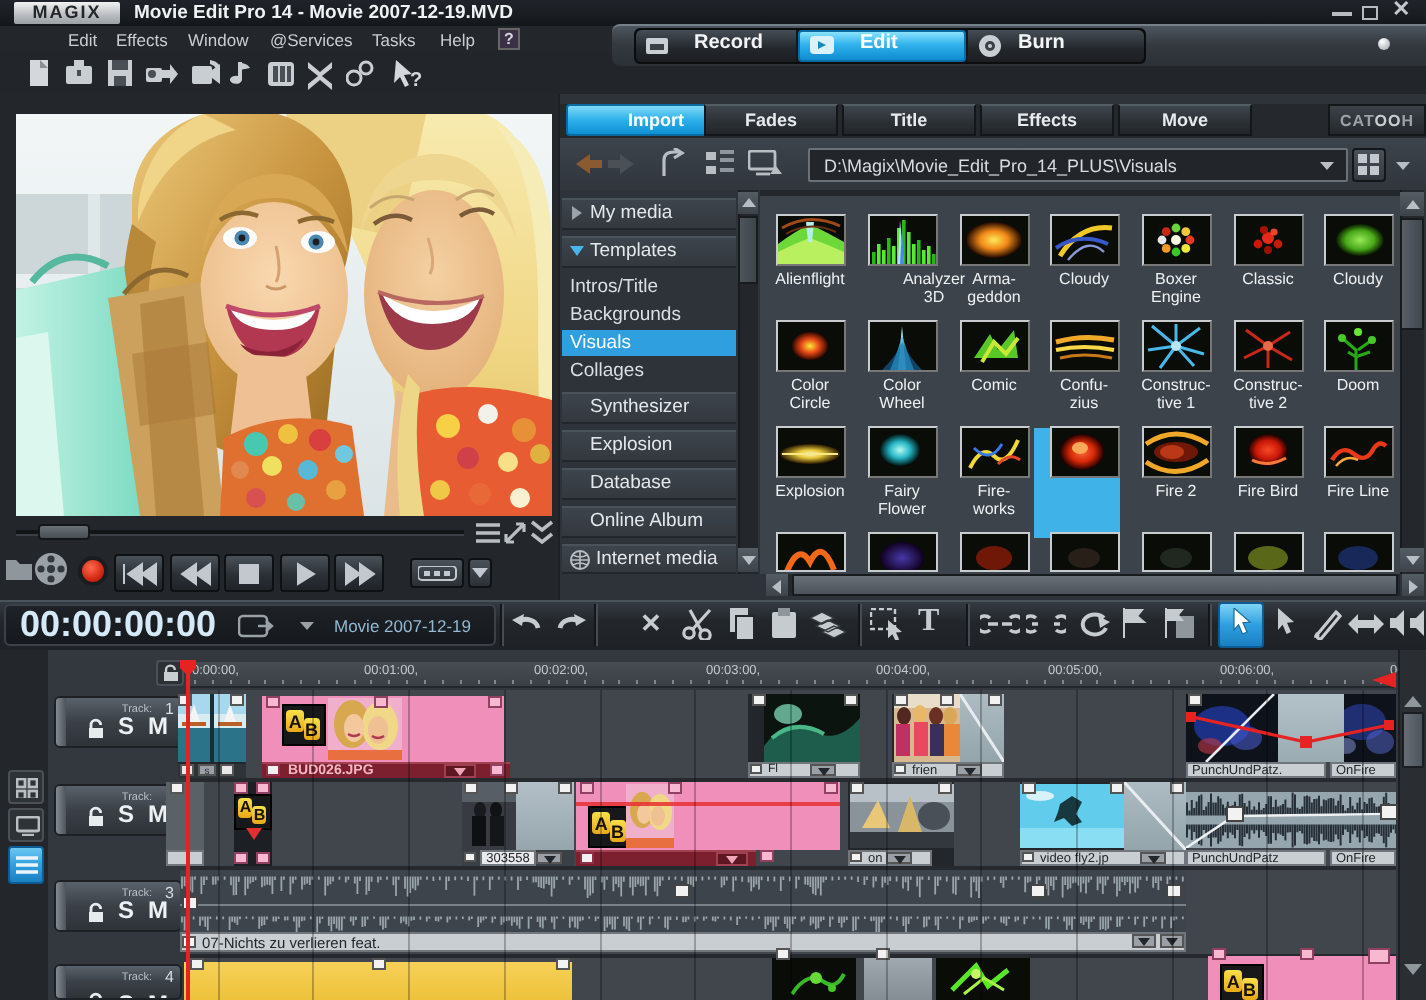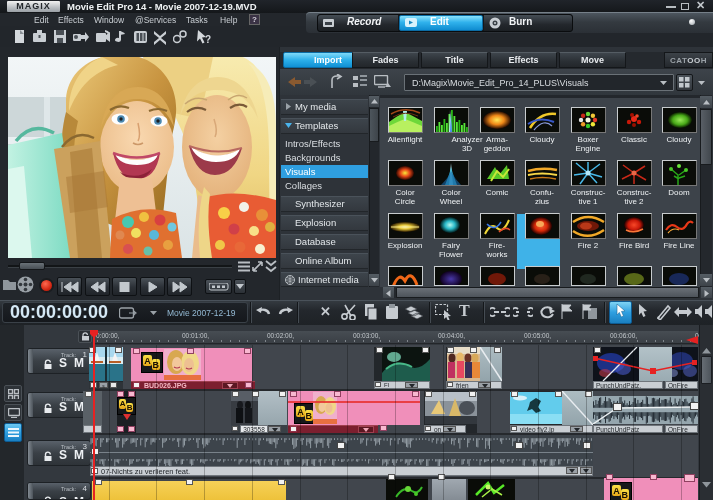--- a/index.html
+++ b/index.html
@@ -67,21 +67,21 @@
     <path d="M2 0l8 7-4 .5 2.5 5-2 1-2.5-5-3 3z" fill="#d4d8dc"></path>
     <text x="9" y="13" font-size="10" font-weight="bold" fill="#d4d8dc">?</text>
   </svg>
 <div class="ab" style="left:306px;top:12px;width:407px;height:21px;background:linear-gradient(#4d565f,#343a40 45%,#2b3036);border-top:1px solid #768089;border-radius:4px 0 0 4px;"></div>
 <div class="ab" style="left:317px;top:14px;width:256px;height:18px;background:#15181b;border:1px solid #0a0c0e;border-radius:3px;"></div>
 <div class="ab" style="left:318px;top:15px;width:80px;height:16px;background:linear-gradient(#454d55,#23272c 60%,#1b1f23);border-radius:3px 0 0 3px;"></div>
 <svg class="ab" style="left:323px;top:18px;" width="12" height="10">
     <rect x="0" y="1" width="11" height="8" rx="1" fill="#c9ced3"></rect>
     <rect x="2" y="4" width="7" height="3" fill="#3a4046"></rect>
   </svg>
-<div class="ab" style="left:347px;top:16px;color:#f2f4f6;font-size:10px;font-weight:bold;font-style:italic;">Record</div>
+<div class="ab" style="left:347px;top:16px;color:#f2f4f6;font-size:10px;font-weight:bold;">Record</div>
 <div class="ab" style="left:399px;top:15px;width:84px;height:16px;background:linear-gradient(#8ae2fc,#30b2ec 45%,#0f8cd0);border:1px solid #0b6ca4;border-radius:2px;"></div>
 <svg class="ab" style="left:405px;top:18px;" width="13" height="10">
     <rect x="0" y="0" width="12" height="9" rx="2" fill="#d9f2fc"></rect>
     <path d="M4 2.5l4 2-4 2z" fill="#1a88c0"></path>
   </svg>
 <div class="ab" style="left:430px;top:16px;color:#ffffff;font-size:10px;font-weight:bold;">Edit</div>
 <div class="ab" style="left:484px;top:15px;width:88px;height:16px;background:linear-gradient(#454d55,#23272c 60%,#1b1f23);border-radius:0 3px 3px 0;"></div>
 <svg class="ab" style="left:489px;top:17px;" width="12" height="12">
     <circle cx="6" cy="6" r="5.5" fill="#c9ced3"></circle>
     <circle cx="6" cy="6" r="2.5" fill="#3a4046"></circle>
@@ -386,21 +386,21 @@
 <div class="ab" style="left:281px;top:99px;width:87px;height:16px;background:linear-gradient(#3d444b,#33383e);border-bottom:1px solid #22262a;border-top:1px solid #4a525a;"></div>
 <svg class="ab" style="left:286px;top:103px" width="6" height="8">
     <path d="M0 0l5 3.5L0 7z" fill="#9aa1a7"></path>
   </svg>
 <div class="ab" style="left:295px;top:101px;color:#e4e8eb;font-size:9.5px;line-height:12px;">My media</div>
 <div class="ab" style="left:281px;top:118px;width:87px;height:16px;background:linear-gradient(#3d444b,#33383e);border-bottom:1px solid #22262a;border-top:1px solid #4a525a;"></div>
 <svg class="ab" style="left:285px;top:123px" width="8" height="6">
     <path d="M0 0h7L3.5 5z" fill="#4ab4ec"></path>
   </svg>
 <div class="ab" style="left:295px;top:120px;color:#e4e8eb;font-size:9.5px;line-height:12px;">Templates</div>
-<div class="ab" style="left:285px;top:138px;color:#dbdfe3;font-size:9.5px;">Intros/Effects</div>
+<div class="ab" style="left:285px;top:138px;color:#dbdfe3;font-size:9.5px;">Intros/Title</div>
 <div class="ab" style="left:285px;top:152px;color:#dbdfe3;font-size:9.5px;">Backgrounds</div>
 <div class="ab" style="left:281px;top:165px;width:87px;height:13px;background:#2f9fe0;"></div>
 <div class="ab" style="left:285px;top:166px;color:#fff;font-size:9.5px;">Visuals</div>
 <div class="ab" style="left:285px;top:180px;color:#dbdfe3;font-size:9.5px;">Collages</div>
 <div class="ab" style="left:281px;top:196px;width:87px;height:16px;background:linear-gradient(#3d444b,#33383e);border-bottom:1px solid #22262a;border-top:1px solid #4a525a;"></div>
 <div class="ab" style="left:295px;top:198px;color:#e4e8eb;font-size:9.5px;line-height:12px;">Synthesizer</div>
 <div class="ab" style="left:281px;top:215px;width:87px;height:16px;background:linear-gradient(#3d444b,#33383e);border-bottom:1px solid #22262a;border-top:1px solid #4a525a;"></div>
 <div class="ab" style="left:295px;top:217px;color:#e4e8eb;font-size:9.5px;line-height:12px;">Explosion</div>
 <div class="ab" style="left:281px;top:234px;width:87px;height:16px;background:linear-gradient(#3d444b,#33383e);border-bottom:1px solid #22262a;border-top:1px solid #4a525a;"></div>
 <div class="ab" style="left:295px;top:236px;color:#e4e8eb;font-size:9.5px;line-height:12px;">Database</div>

